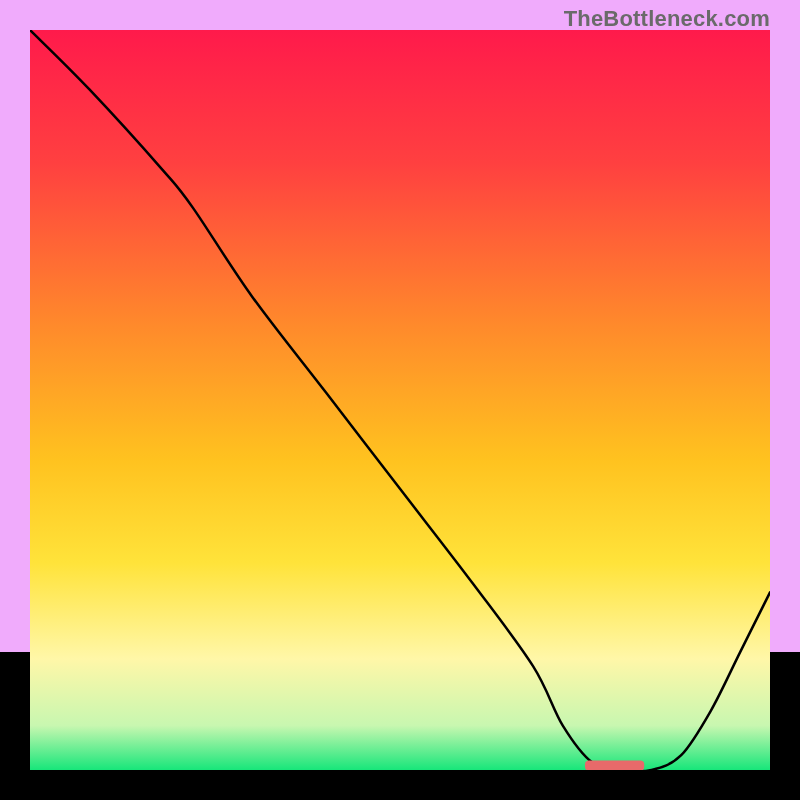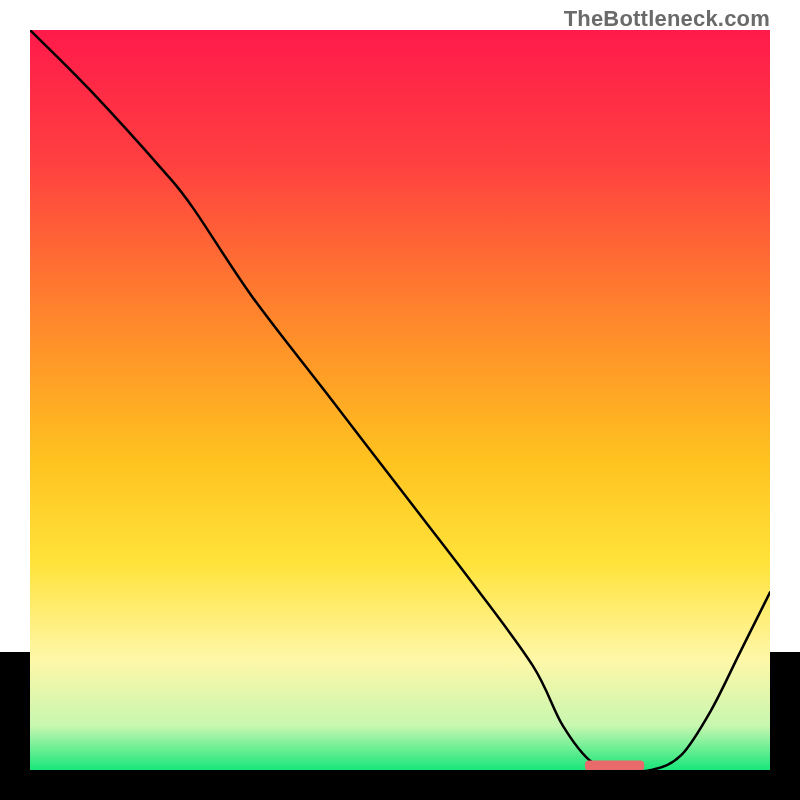--- a/index.html
+++ b/index.html
@@ -8,21 +8,21 @@
     width: 800px;
     height: 800px;
     background: #000;
     font-family: Arial, Helvetica, sans-serif;
     overflow: hidden;
   }
   .frame {
     position: relative;
     width: 800px;
     height: 652px;
-    background: #ffffff;
+    background: #f0abfc;
   }
   .plot-area {
     position: absolute;
     left: 30px;
     top: 30px;
     width: 740px;
     height: 740px;
   }
   .watermark {
     position: absolute;

